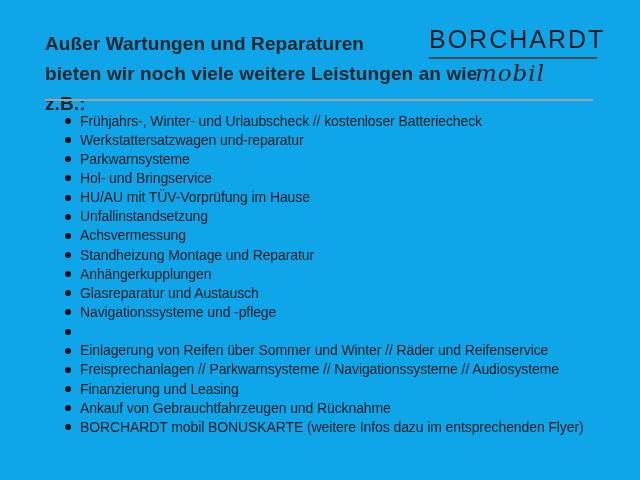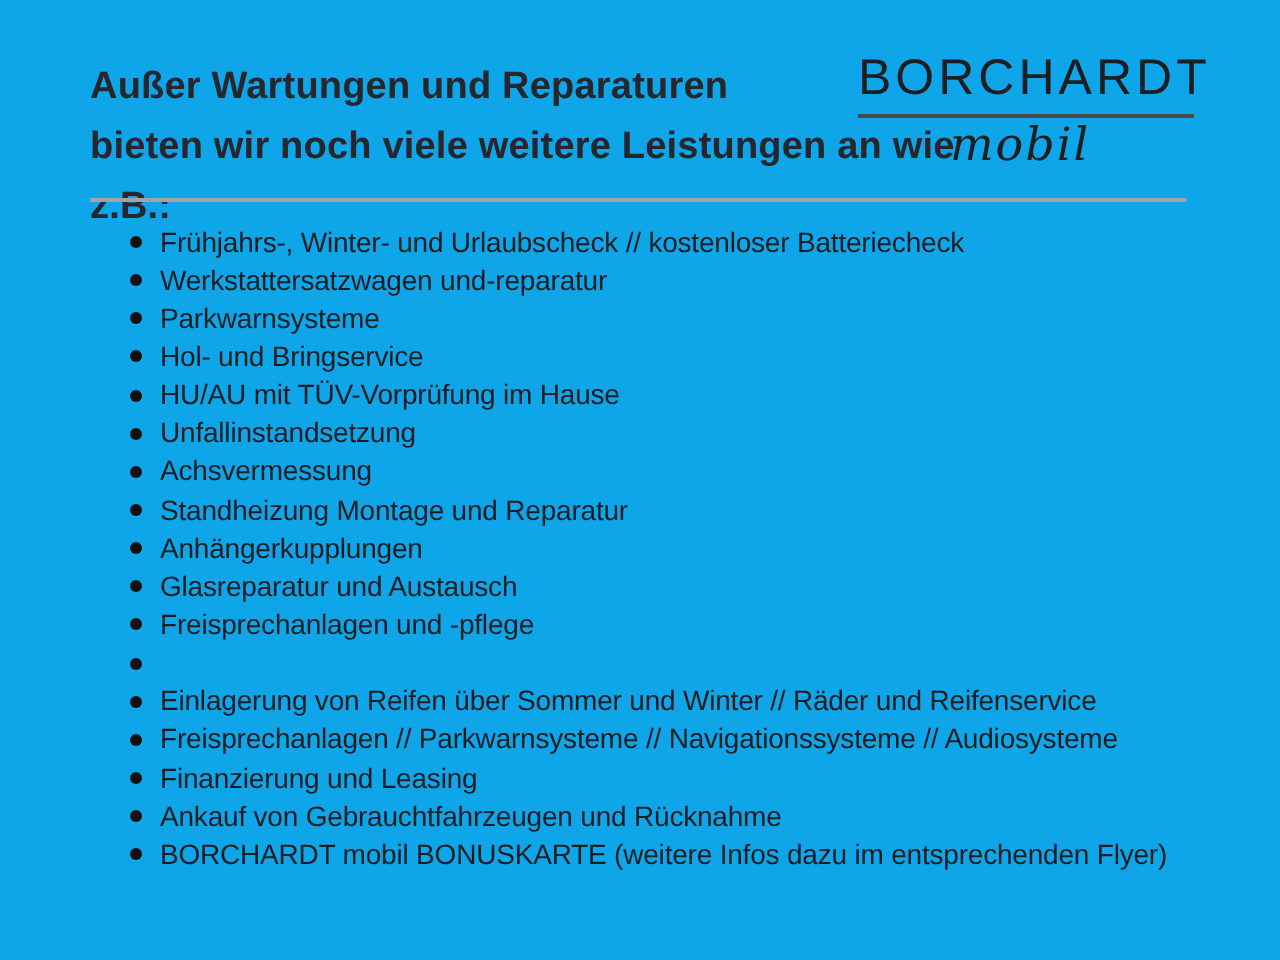--- a/index.html
+++ b/index.html
@@ -146,21 +146,21 @@
       <li>
         <span class="bullet"></span>
         <span>Anhängerkupplungen</span>
       </li>
       <li>
         <span class="bullet"></span>
         <span>Glasreparatur und Austausch</span>
       </li>
       <li>
         <span class="bullet"></span>
-        <span>Freisprechanlagen und -pflege</span>
+        <span>Navigationssysteme und -pflege</span>
       </li>
       <li>
         <span class="bullet"></span>
       </li>
       <li>
         <span class="bullet"></span>
         <span>Einlagerung von Reifen über Sommer und Winter // Räder und Reifenservice</span>
       </li>
       <li>
         <span class="bullet"></span>

